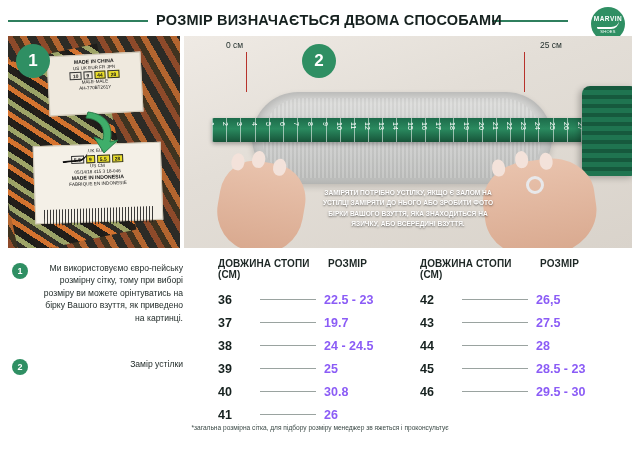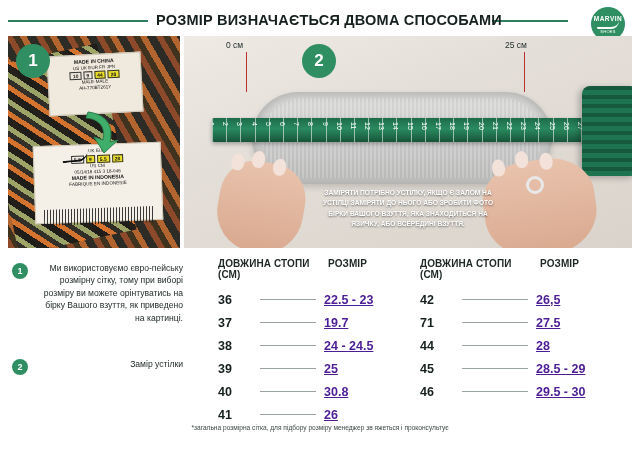--- a/index.html
+++ b/index.html
@@ -187,21 +187,21 @@
   .tbl-row {
     display: flex; align-items: center; height: 23px;
   }
   .tbl-row .sz {
     width: 34px; font-size: 12.5px; font-weight: bold; color: #16211f;
   }
   .tbl-row .dots {
     flex: 1; height: 1px; background: #9aa3a0; margin: 0 8px;
   }
   .tbl-row .val {
-    width: 74px; font-size: 12.5px; font-weight: bold; color: #4c1d95; text-align: left; text-decoration: underline;
+    width: 74px; font-size: 12.5px; font-weight: bold; color: #8b5cf6; text-align: left;
   }
 
   .footnote {
     position: absolute; left: 0; top: 424px; width: 640px; text-align: center;
     font-size: 6.6px; color: #3c4a47;
   }
 </style>
 </head>
 <body>
 
@@ -350,21 +350,21 @@
       <div class="nail" style="left:14px; top:-6px;"></div>
       <div class="nail" style="left:38px; top:-11px;"></div>
       <div class="nail" style="left:62px; top:-6px;"></div>
     </div>
     <div class="ring"></div>
   </div>
 
   <div class="ruler-mark" style="left:246px; top:52px; height:40px;"></div>
   <div class="ruler-mark" style="left:524px; top:52px; height:40px;"></div>
   <div class="ruler-label" style="left:226px; top:40px;">0 см</div>
-  <div class="ruler-label" style="left:505px; top:40px;">25 см</div>
+  <div class="ruler-label" style="left:540px; top:40px;">25 см</div>
 
   <div class="badge two">2</div>
 
   <div class="p2-caption" style="white-space:pre-line;">
     <span>ЗАМІРЯТИ ПОТРІБНО УСТІЛКУ, ЯКЩО Є ЗАЛОМ НА
 УСТІЛЦІ ЗАМІРЯТИ ДО НЬОГО АБО ЗРОБИТИ ФОТО
 БІРКИ ВАШОГО ВЗУТТЯ, ЯКА ЗНАХОДИТЬСЯ НА
 ЯЗИЧКУ, АБО ВСЕРЕДИНІ ВЗУТТЯ.</span>
   </div>
 
@@ -418,33 +418,33 @@
     <div class="tbl-head">
       <div class="c1">ДОВЖИНА СТОПИ (СМ)</div>
       <div class="c2">РОЗМІР</div>
     </div>
     <div class="tbl-row">
       <div class="sz">42</div>
       <div class="dots"></div>
       <div class="val">26,5</div>
     </div>
     <div class="tbl-row">
-      <div class="sz">71</div>
+      <div class="sz">43</div>
       <div class="dots"></div>
       <div class="val">27.5</div>
     </div>
     <div class="tbl-row">
       <div class="sz">44</div>
       <div class="dots"></div>
       <div class="val">28</div>
     </div>
     <div class="tbl-row">
       <div class="sz">45</div>
       <div class="dots"></div>
-      <div class="val">28.5 - 29</div>
+      <div class="val">28.5 - 23</div>
     </div>
     <div class="tbl-row">
       <div class="sz">46</div>
       <div class="dots"></div>
       <div class="val">29.5 - 30</div>
     </div>
   </div>
 
   <div class="footnote">*загальна розмірна сітка, для підбору розміру менеджер зв яжеться і проконсультує</div>
 

